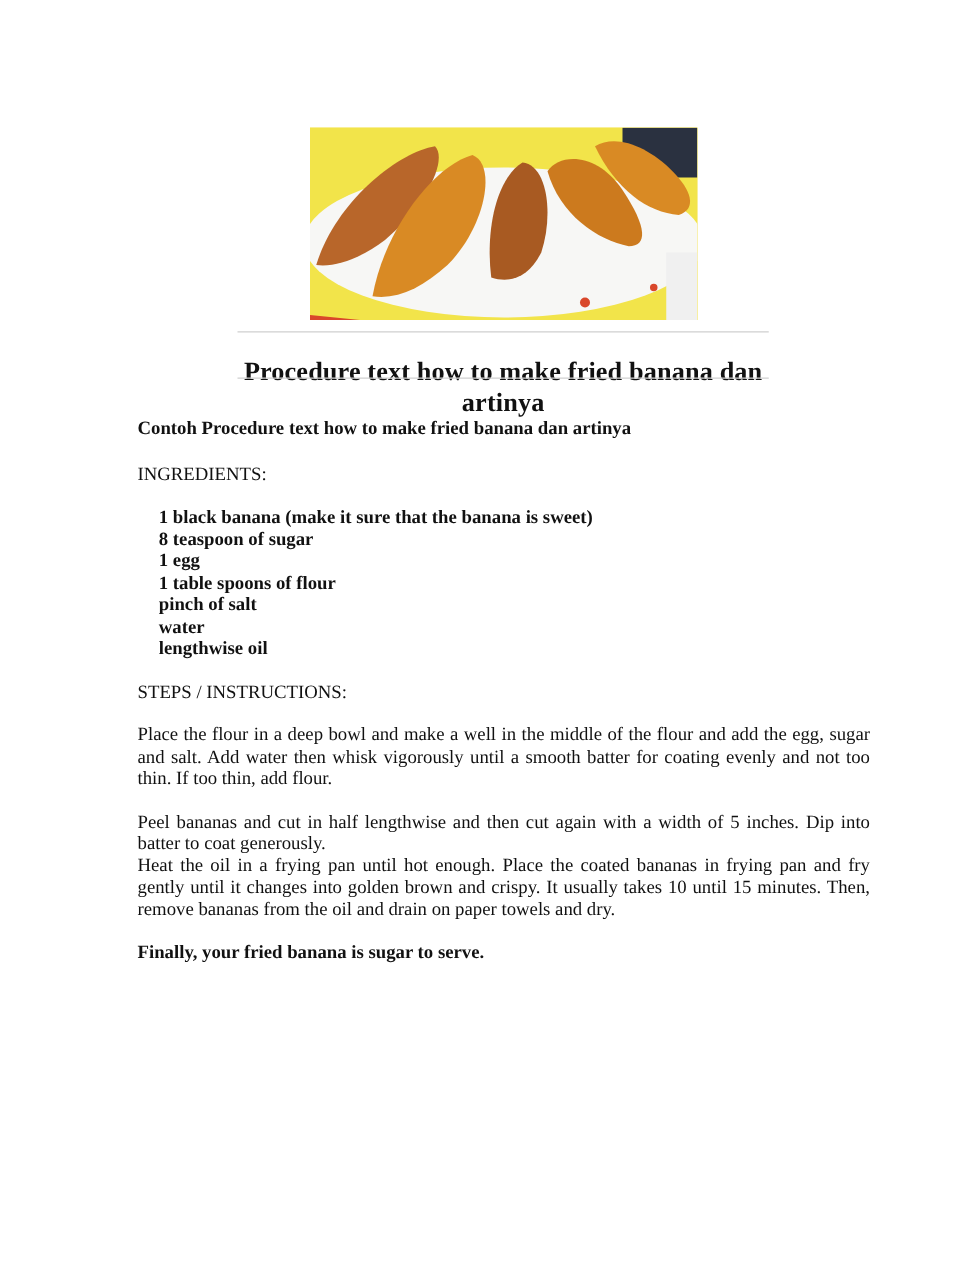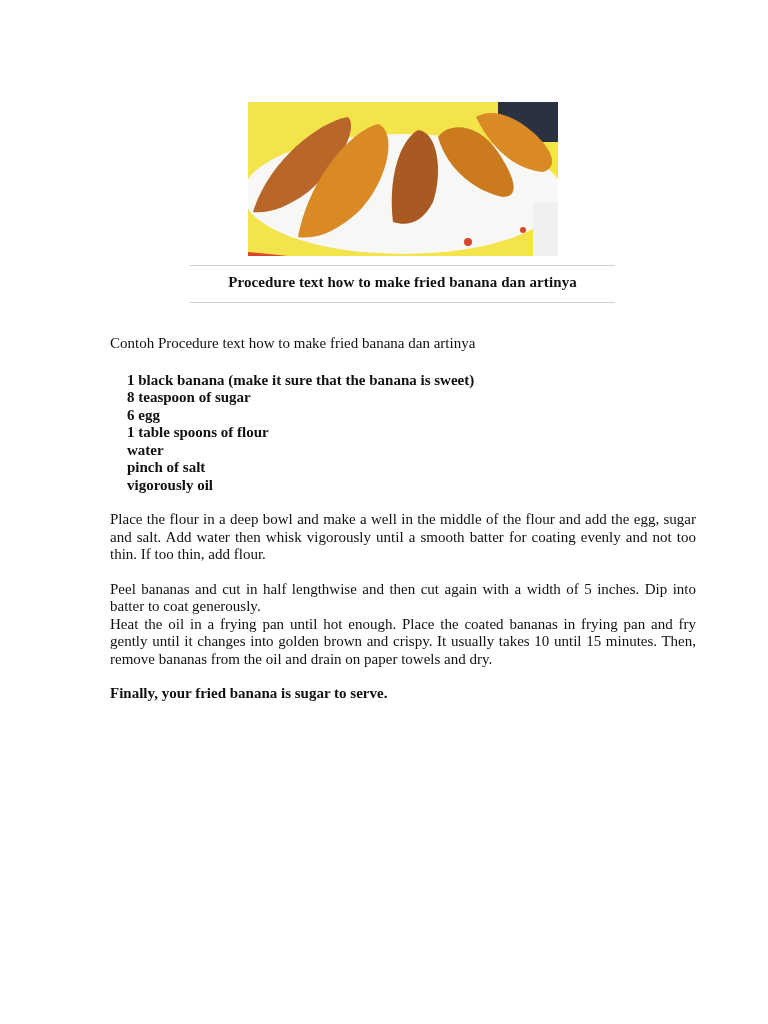--- a/index.html
+++ b/index.html
@@ -7,25 +7,25 @@
     width: 768px; height: 1024px; background: #ffffff; position: relative; overflow: hidden;
     font-family: "Liberation Serif", "DejaVu Serif", serif; color: #111;
   }
   .photo {
     position: absolute; left: 248px; top: 102px; width: 310px; height: 154px; overflow: hidden;
     background: #f2e44a;
   }
   .photo svg { display: block; }
   .caption-rule { position: absolute; left: 190px; width: 425px; height: 1px; background: #cfcfcf; }
   .caption {
-    position: absolute; left: 190px; width: 425px; top: 274px; text-align: center;
-    font-size: 15px; font-weight: bold; letter-spacing: 0.1px;
+    position: absolute; left: 190px; width: 425px; top: 285px; text-align: center;
+    font-size: 21px; font-weight: bold; letter-spacing: 0.1px;
   }
   .content { position: absolute; left: 110px; top: 335px; width: 586px; font-size: 15px; line-height: 17.5px; }
-  .heading { font-weight: normal; margin: 0 0 19px 0; }
+  .heading { font-weight: bold; margin: 0 0 19px 0; }
   .section-label { font-weight: normal; }
   .ing-list { margin: 17px; padding: 0; list-style: none; font-weight: bold; }
   .ing-list li { margin: 0; }
   .steps-label { margin-top: 17px; margin-bottom: 17px; }
   .para { text-align: justify; margin: 0; }
   .para.bold { font-weight: bold; }
   .gap { height: 17px; }
 </style>
 </head>
 <body>
@@ -49,30 +49,32 @@
   </svg>
 </div>
 
 <div class="caption-rule" style="top:265px;"></div>
 <div class="caption">Procedure text how to make fried banana dan artinya</div>
 <div class="caption-rule" style="top:302px;"></div>
 
 <div class="content">
   <div class="heading">Contoh Procedure text how to make fried banana dan artinya</div>
 
+  <div class="section-label">INGREDIENTS:</div>
   <ul class="ing-list">
     <li>1 black banana (make it sure that the banana is sweet)</li>
     <li>8 teaspoon of sugar</li>
-    <li>6 egg</li>
+    <li>1 egg</li>
     <li>1 table spoons of flour</li>
+    <li>pinch of salt</li>
     <li>water</li>
-    <li>pinch of salt</li>
-    <li>vigorously oil</li>
+    <li>lengthwise oil</li>
   </ul>
 
+  <div class="section-label steps-label">STEPS / INSTRUCTIONS:</div>
 
   <p class="para">Place the flour in a deep bowl and make a well in the middle of the flour and add the egg, sugar and salt. Add water then whisk vigorously until a smooth batter for coating evenly and not too thin. If too thin, add flour.</p>
   <div class="gap"></div>
   <p class="para">Peel bananas and cut in half lengthwise and then cut again with a width of 5 inches. Dip into batter to coat generously.</p>
   <p class="para">Heat the oil in a frying pan until hot enough. Place the coated bananas in frying pan and fry gently until it changes into golden brown and crispy. It usually takes 10 until 15 minutes. Then, remove bananas from the oil and drain on paper towels and dry.</p>
   <div class="gap"></div>
   <p class="para bold">Finally, your fried banana is sugar to serve.</p>
 </div>
 
 </body></html>

